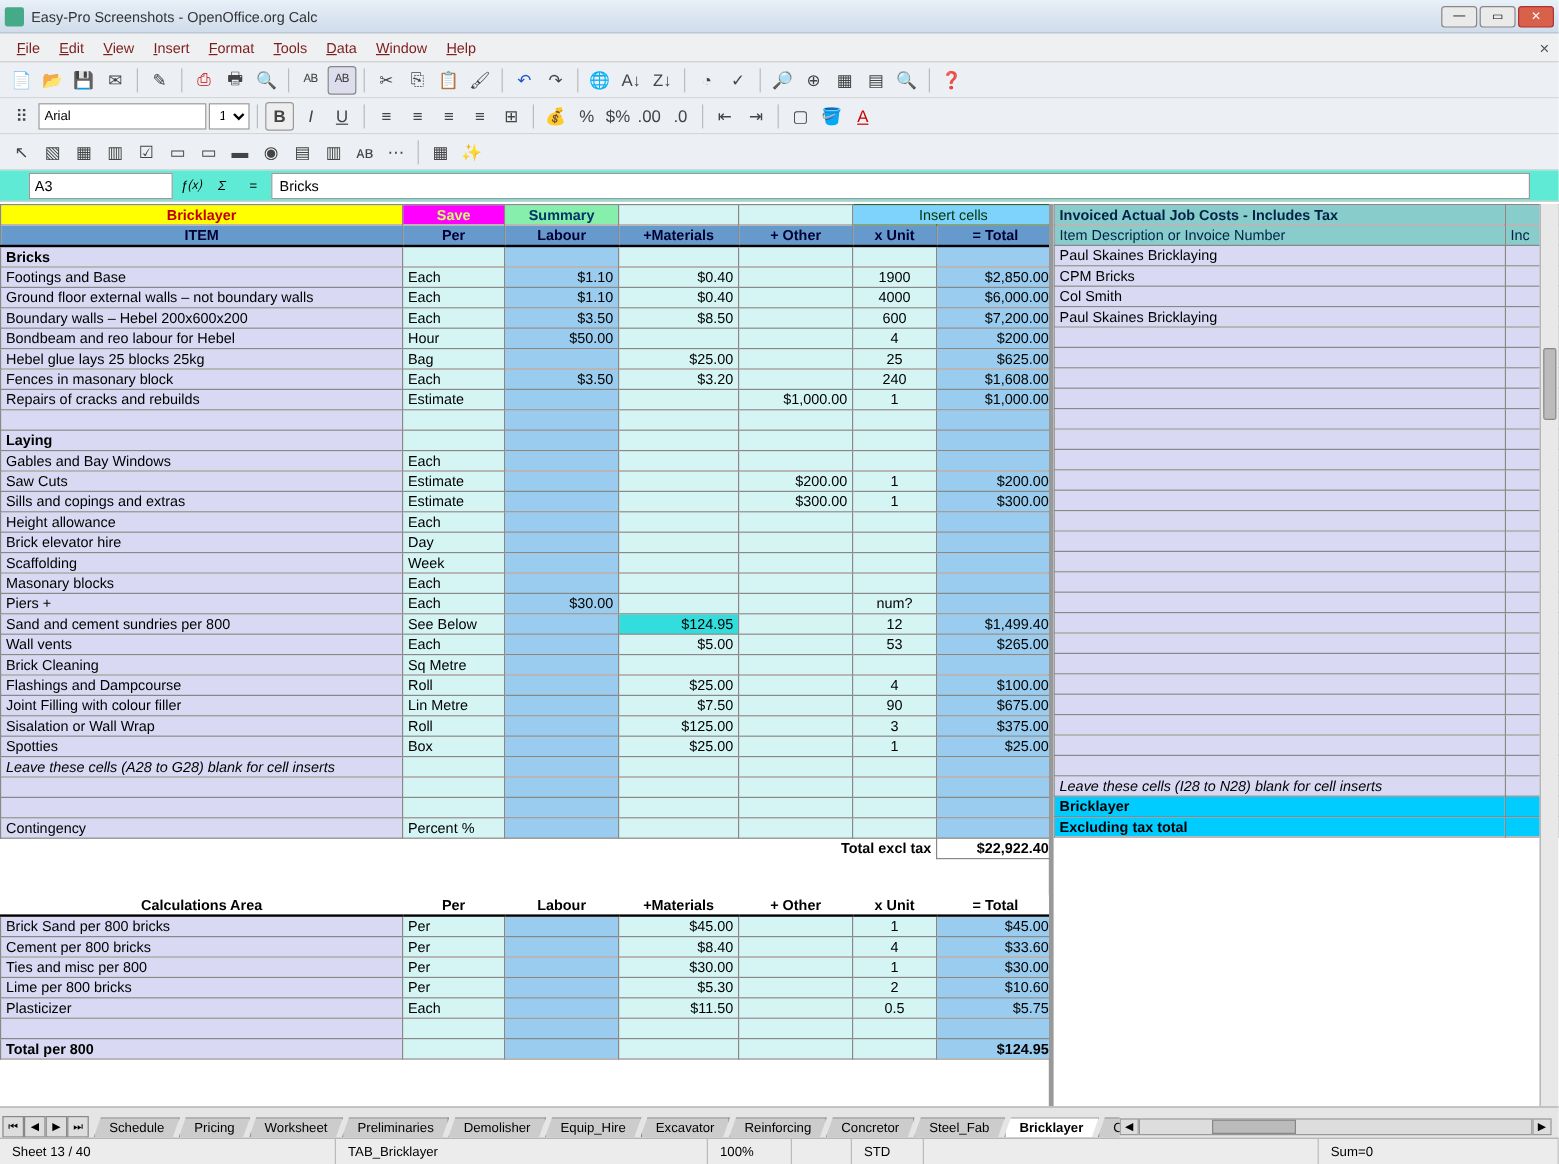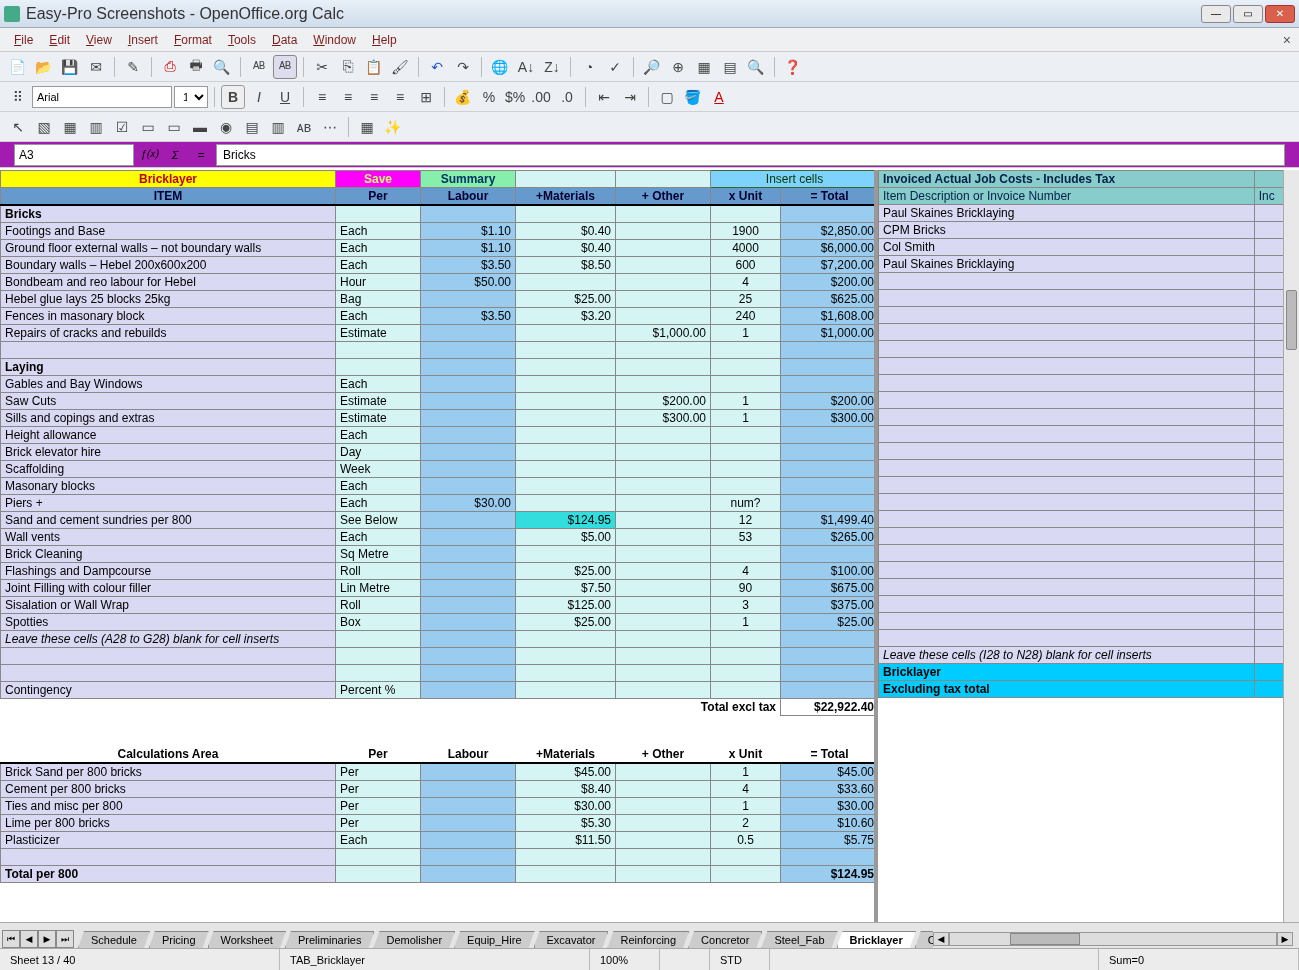--- a/index.html
+++ b/index.html
@@ -1,21 +1,21 @@
 <!DOCTYPE html>
 <html><head>
 <meta charset="utf-8">
 <style>
 * { box-sizing: border-box; margin: 0; padding: 0; }
 body { font-family: "Segoe UI", Tahoma, sans-serif; font-size: 11px; background: #fff; overflow: hidden; width: 1299px; height: 970px; position: relative; }
 
 
 .titlebar { height: 28px; background: linear-gradient(#e8f0f8, #d0dceb); display: flex; align-items: center; padding: 0 4px; border-bottom: 1px solid #9aabbc; }
 .titlebar .app-icon { width: 16px; height: 16px; background: #4a8; border-radius: 2px; margin-right: 6px; }
-.titlebar .title { font-size: 16px; color: #333; flex: 1; }
+.titlebar .title { font-size: 12px; color: #333; flex: 1; }
 .titlebar .win-btns { display: flex; gap: 2px; }
 .titlebar .win-btn { width: 30px; height: 18px; border: 1px solid #888; border-radius: 3px; display: flex; align-items: center; justify-content: center; font-size: 10px; background: #eaeaea; cursor: pointer; }
 .titlebar .win-close { background: #d9604a; color: #fff; border-color: #a33; }
 
 
 .menubar { height: 24px; background: #eef0f2; display: flex; align-items: center; padding: 0 6px; border-bottom: 1px solid #ccc; position: relative; }
 .menubar .menu-item { padding: 3px 8px; cursor: pointer; font-size: 12px; color: #7f1d1d; }
 .menubar .menu-item .ul { text-decoration: underline; }
 .menubar .x-close { position: absolute; right: 8px; top: 4px; font-size: 14px; color: #555; cursor: pointer; }
 
@@ -24,21 +24,21 @@
 .toolbar .btn { width: 24px; height: 24px; display: flex; align-items: center; justify-content: center; border-radius: 3px; cursor: pointer; font-size: 14px; color: #444; }
 .toolbar .sep { width: 1px; height: 20px; background: #bbb; margin: 0 4px; }
 .toolbar select, .toolbar input[type=text] { height: 22px; border: 1px solid #999; font-size: 11px; padding: 0 4px; background: #fff; }
 .toolbar .font-name { width: 140px; }
 .toolbar .font-size { width: 34px; }
 .toolbar .btn.bold { font-weight: bold; border: 1px solid #999; background: #eee; }
 .toolbar .btn.red { color: #c00; }
 .toolbar .btn.blue { color: #2255cc; }
 
 
-.formulabar { height: 26px; background: #a21caf; border-bottom: 1px solid #ccc; display: flex; align-items: center; padding: 2px 14px; gap: 4px; }
+.formulabar { height: 26px; background: #5eead4; border-bottom: 1px solid #ccc; display: flex; align-items: center; padding: 2px 24px; gap: 4px; }
 .formulabar .cell-ref { width: 120px; height: 22px; border: 1px solid #999; background: #fff; padding: 0 4px; font-size: 12px; }
 .formulabar .fxbtn { width: 22px; height: 22px; display: flex; align-items: center; justify-content: center; font-style: italic; cursor: pointer; }
 .formulabar .formula-input { flex: 1; height: 22px; border: 1px solid #999; background: #fff; padding: 0 6px; font-size: 12px; }
 
 
 .sheet-area { position: absolute; top: 170px; bottom: 48px; left: 0; right: 0; overflow: hidden; background: #fff; display: flex; }
 .sheet-left { flex: 0 0 878px; border-right: 4px solid #999; overflow-y: auto; }
 .sheet-right { flex: 1; overflow-y: auto; position: relative; }
 
 table.grid { border-collapse: collapse; width: 100%; table-layout: fixed; }

